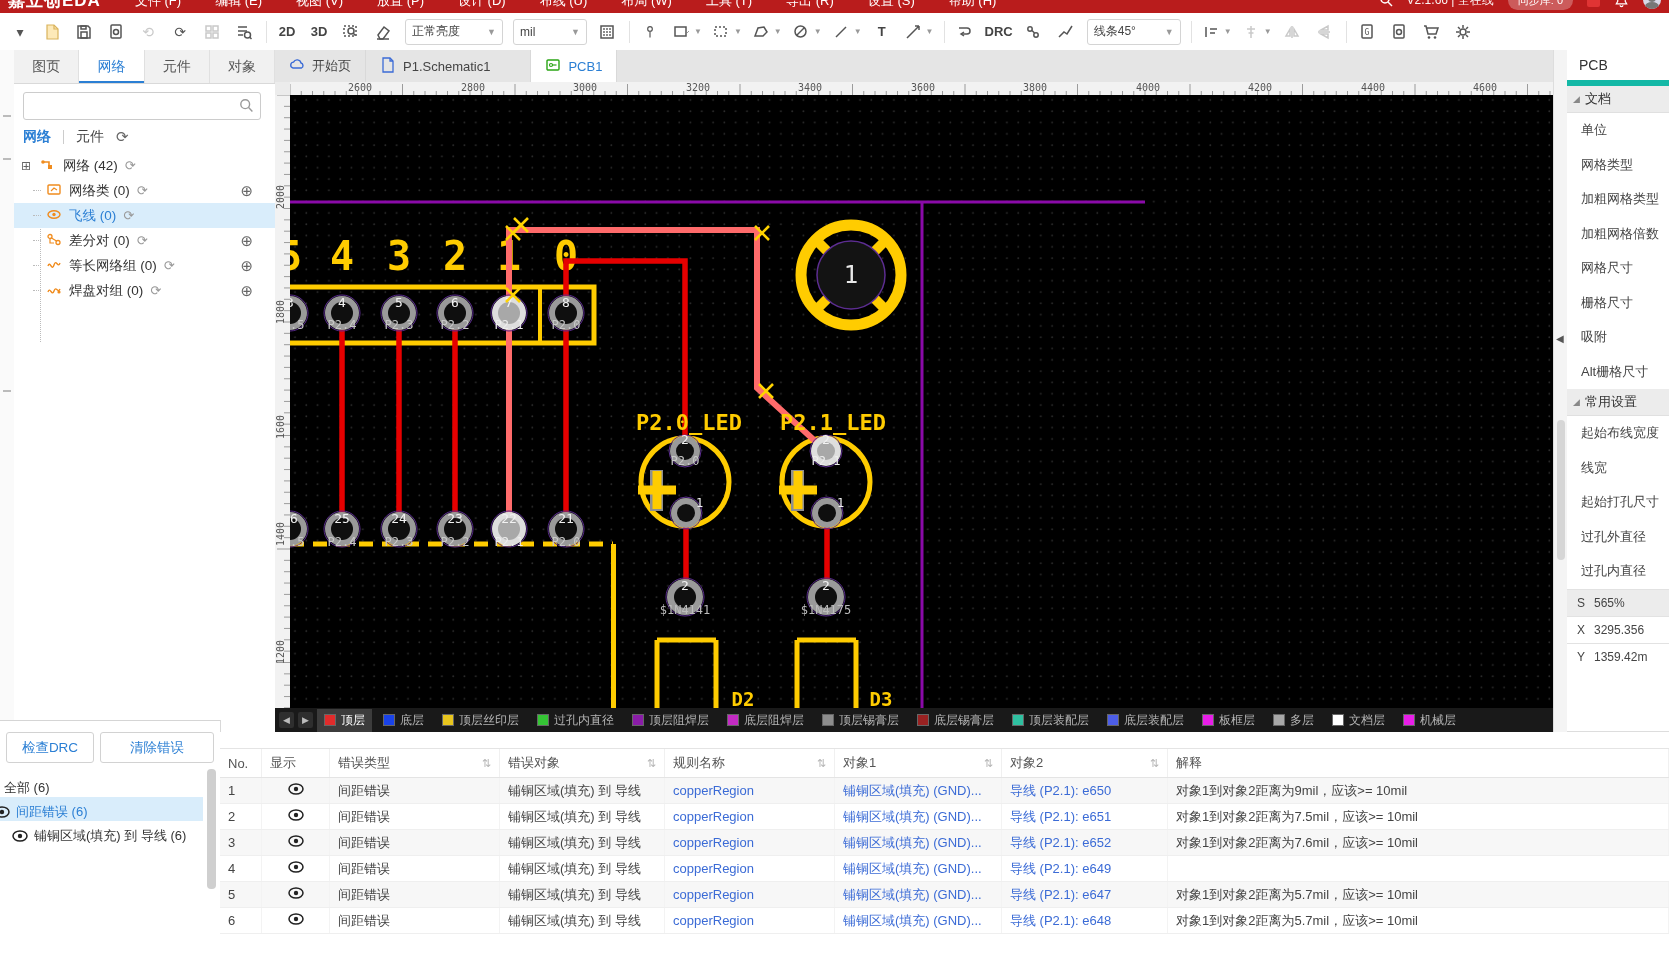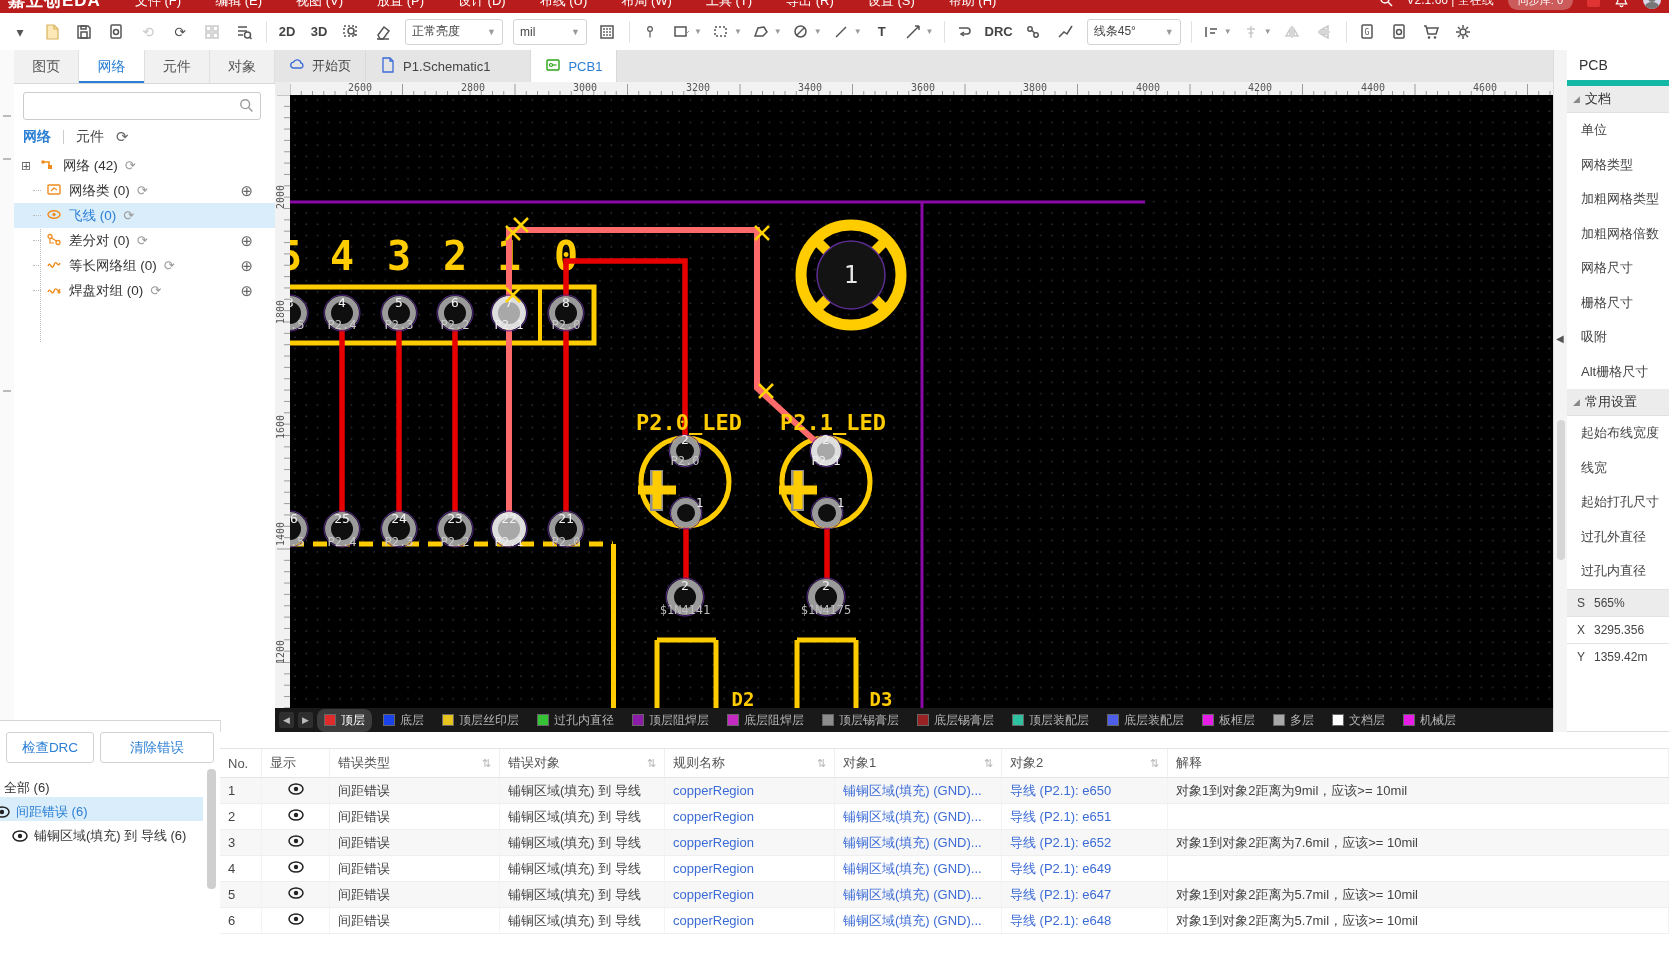--- a/index.html
+++ b/index.html
@@ -58,21 +58,21 @@
   .dtab{display:flex;align-items:center;padding:0 14px;font-size:13px;color:#444;border-right:1px solid #d9d9d9;gap:7px;white-space:nowrap;}
   .dtab.act{background:#fff;color:#2b7fd4;}
   
   #corner{left:275px;top:82px;width:15px;height:13px;background:#ececec;border-right:1px solid #ccc;border-bottom:1px solid #ccc;}
   #hruler{left:290px;top:82px;width:1263px;height:13px;background:#f2f2f2;border-bottom:1px solid #bbb;}
   #vruler{left:275px;top:95px;width:15px;height:613px;background:#f2f2f2;border-right:1px solid #bbb;}
   #canvas{left:290px;top:95px;width:1263px;height:613px;background:#000;}
   
   #layerbar{left:275px;top:708px;width:1278px;height:24px;background:#191919;display:flex;align-items:center;overflow:hidden;}
   .lnav{width:15px;height:16px;background:#2e2e2e;color:#bbb;font-size:9px;display:flex;align-items:center;justify-content:center;margin-left:4px;border-radius:2px;}
-  .litem{display:flex;align-items:center;gap:5px;font-size:12px;color:#b5b5b5;padding:3px 7px;margin-left:4px;white-space:nowrap;border-radius:8px;}
+  .litem{display:flex;align-items:center;gap:5px;font-size:12px;color:#b5b5b5;padding:3px 7px;margin-left:4px;white-space:nowrap;border-radius:0;}
   .litem.sel{background:#3c3c3c;color:#fff;}
   .lsw{width:10px;height:10px;border:1px solid #666;flex:0 0 auto;}
   
   #rightstrip{left:1553px;top:50px;width:14px;height:682px;background:#f4f4f4;border-left:1px solid #ddd;border-right:1px solid #ddd;}
   #rightstrip .thumb{position:absolute;left:3px;top:370px;width:8px;height:140px;background:#d6d6d6;border-radius:4px;}
   #rightstrip .hdl{position:absolute;left:2px;top:283px;color:#555;font-size:10px;}
   #rightpanel{left:1567px;top:50px;width:102px;height:681px;background:#fff;border-bottom:1px solid #ddd;overflow:hidden;}
   #rightpanel .title{height:30px;display:flex;align-items:center;padding-left:12px;font-size:14px;color:#333;border-bottom:6px solid #14b8a6;}
   .rsec{height:26px;background:#ececec;display:flex;align-items:center;padding-left:6px;font-size:13px;color:#333;gap:5px;border-bottom:1px solid #e0e0e0;}
   .rsec .tri{color:#888;font-size:9px;}
@@ -987,20 +987,21 @@
           <span class="eyeg"><svg width="16" height="12" viewBox="0 0 16 12">
               <ellipse cx="8" cy="6" rx="7" ry="5" fill="none" stroke="#222" stroke-width="1.5"></ellipse>
               <circle cx="8" cy="6" r="2.2" fill="#222"></circle>
             </svg></span>
         </div>
         <div class="td" style="width: 170px; flex: 0 0 auto;">间距错误</div>
         <div class="td" style="width: 165px; flex: 0 0 auto;">铺铜区域(填充) 到 导线</div>
         <div class="td link" style="width: 170px; flex: 0 0 auto;">copperRegion</div>
         <div class="td link" style="width: 167px; flex: 0 0 auto;">铺铜区域(填充) (GND)...</div>
         <div class="td link" style="width: 166px; flex: 0 0 auto;">导线 (P2.1): e651</div>
+        <div class="td" style="width: 500px; flex: 1 1 0%;">对象1到对象2距离为7.5mil，应该&gt;= 10mil</div>
       </div>
       <div class="trw">
         <div class="td" style="width: 42px; flex: 0 0 auto;">3</div>
         <div class="td" style="width: 68px; flex: 0 0 auto; justify-content: center;">
           <span class="eyeg"><svg width="16" height="12" viewBox="0 0 16 12">
               <ellipse cx="8" cy="6" rx="7" ry="5" fill="none" stroke="#222" stroke-width="1.5"></ellipse>
               <circle cx="8" cy="6" r="2.2" fill="#222"></circle>
             </svg></span>
         </div>
         <div class="td" style="width: 170px; flex: 0 0 auto;">间距错误</div>

